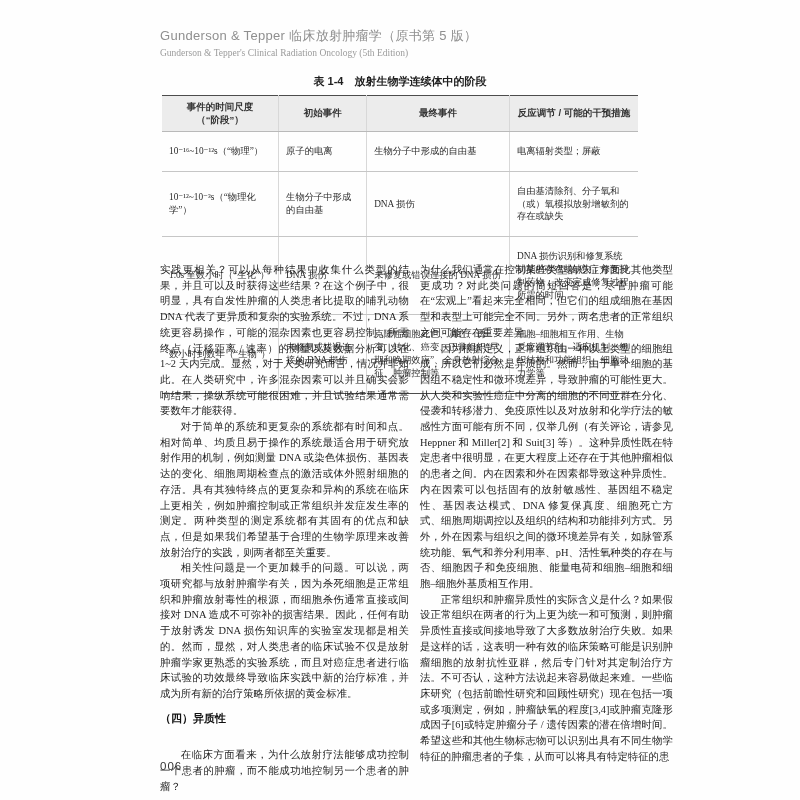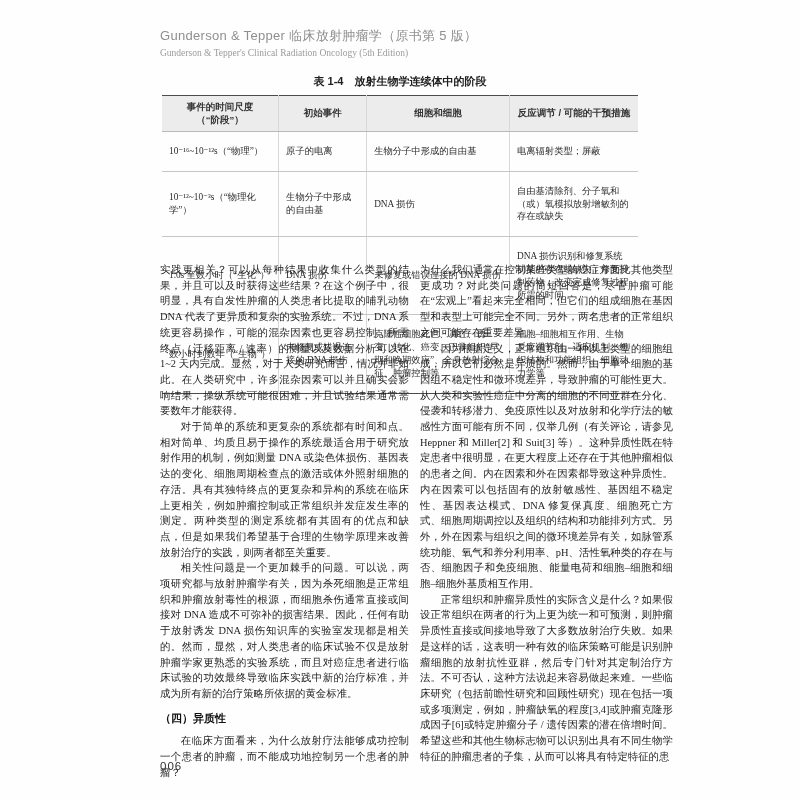--- a/index.html
+++ b/index.html
@@ -20,21 +20,21 @@
   table.stages td{font-size:9.3px;line-height:12.8px;color:#2b2b2b;vertical-align:middle;
       text-align:left;padding:13px 7px;border-bottom:1px solid #c6c6c6;}
   table.stages tr:last-child td{border-bottom:none;}
   table.stages th+th, table.stages td+td{border-left:1px solid #d8d8d8;}
   
   .col{position:absolute;top:262px;font-size:10.4px;line-height:15.7px;text-align:justify;color:#1e1e1e;}
   .col p{margin:0;}
   .col p.indent{text-indent:2em;}
   .col-left{left:160px;width:249px;}
   .col-right{left:420px;width:253px;}
-  .sub-heading{font-weight:bold;font-size:11px;color:#111;margin:9px 0 7px 0;
+  .sub-heading{font-weight:bold;font-size:11px;color:#111;margin:9px 0 21px 0;
                font-family:"Liberation Sans","DejaVu Sans",sans-serif;}
   .page-number{position:absolute;left:160px;top:760px;font-size:11.5px;color:#333;
                font-family:"Liberation Sans","DejaVu Sans",sans-serif;letter-spacing:1px;}
 </style>
 </head>
 <body>
 
 <div class="page">
 
   <div class="running-head">
@@ -43,21 +43,21 @@
   </div>
 
   <div class="table-block">
     <div class="table-title">表 1-4　放射生物学连续体中的阶段</div>
     <table class="stages">
       <thead>
         <tr>
           <th style="width:24.5%">事件的时间尺度
 （“阶段”）</th>
           <th style="width:18.5%">初始事件</th>
-          <th style="width:30%">细胞和细胞</th>
+          <th style="width:30%">最终事件</th>
           <th style="width:27%">反应调节 / 可能的干预措施</th>
         </tr>
       </thead>
       <tbody>
         <tr>
           <td>10⁻¹⁶~10⁻¹²s（“物理”）</td>
           <td>原子的电离</td>
           <td>生物分子中形成的自由基</td>
           <td>电离辐射类型；屏蔽</td>
         </tr>

